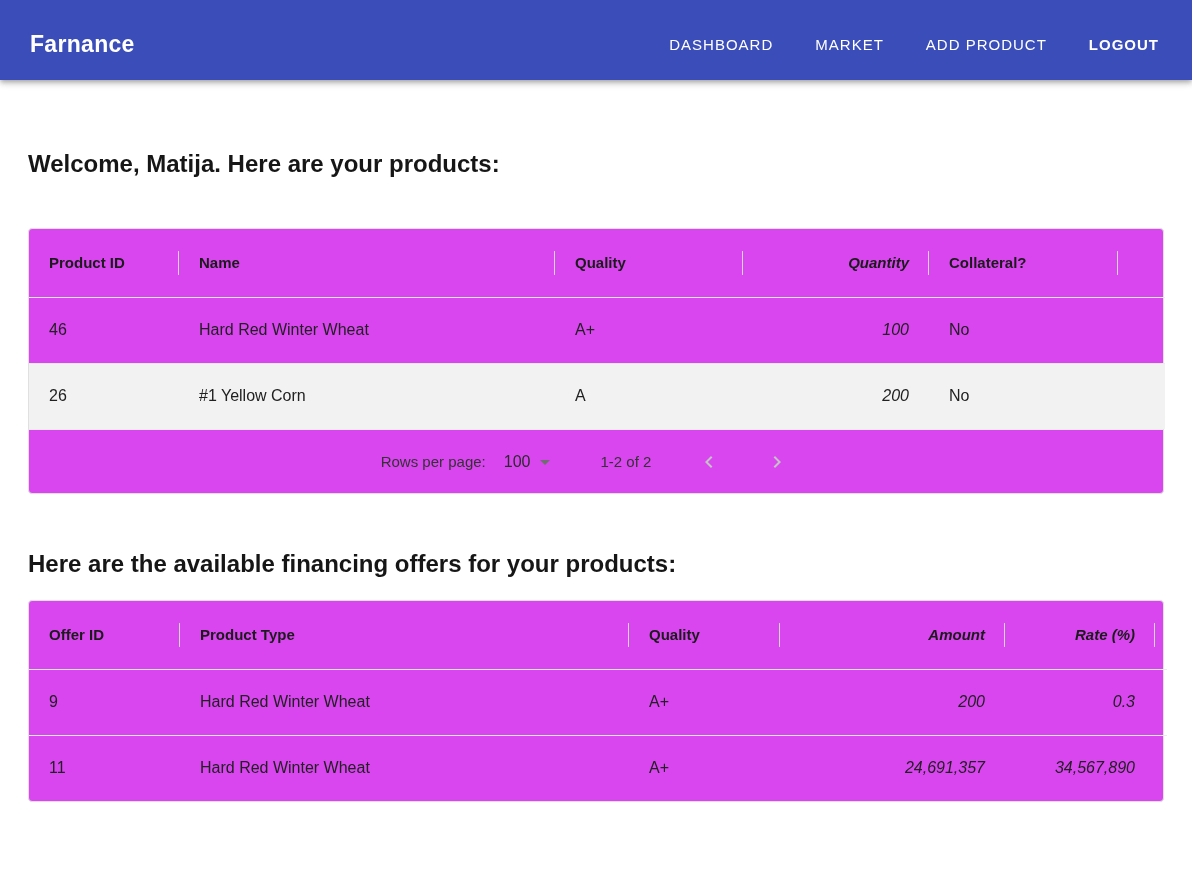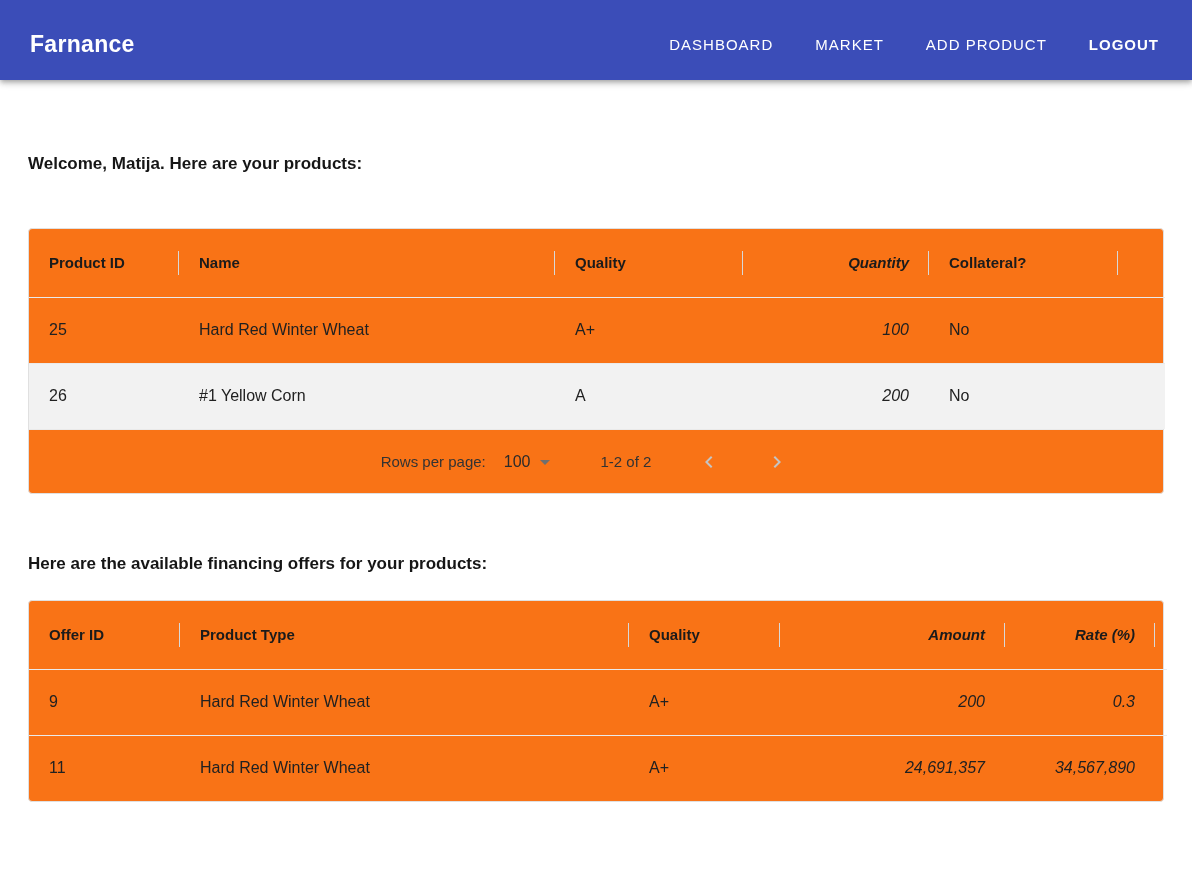--- a/index.html
+++ b/index.html
@@ -24,25 +24,25 @@
   .brand { color: var(--navtext); font-size: 23px; font-weight: 700; letter-spacing: .3px; }
   .nav { display: flex; align-items: center; gap: 40px; }
   .nav-btn {
     background: none; border: none; cursor: pointer;
     color: var(--navtext); font-family: inherit;
     font-size: 15px; font-weight: 500; letter-spacing: 1px; padding: 8px 1px;
   }
   .nav-btn.bold { font-weight: 700; }
 
   main { padding: 0 28px; }
-  .page-heading { font-size: 17px; line-height: 32px; font-weight: 700; color: #161616; }
+  .page-heading { font-size: 24px; line-height: 32px; font-weight: 700; color: #161616; }
   #welcome-heading { margin: 68px 0 48px 0; }
   #offers-heading  { margin: 54px 0 20px 0; }
 
-  .card { border: 1px solid #e0e0e0; border-radius: 4px; background: #f97316; }
+  .card { border: 1px solid #e0e0e0; border-radius: 4px; background: #d946ef; }
   table { width: 100%; border-collapse: collapse; table-layout: fixed; }
   th {
     text-align: left; font-size: 15px; font-weight: 700; color: #1b1b1b;
     height: 68px; padding: 0 20px; position: relative; white-space: nowrap;
   }
   td { font-size: 16px; color: #212121; height: 66px; padding: 0 20px; white-space: nowrap; overflow: hidden; }
   tbody tr { border-top: 1px solid #eaeaea; }
   tr.highlight { background: var(--rowhl); }
   .align-right { text-align: right; font-style: italic; }
   .col-divider {
@@ -97,21 +97,21 @@
             <th><span>Product ID</span><span class="col-divider"></span></th>
             <th><span>Name</span><span class="col-divider"></span></th>
             <th><span>Quality</span><span class="col-divider"></span></th>
             <th class="align-right"><span>Quantity</span><span class="col-divider"></span></th>
             <th><span>Collateral?</span><span class="col-divider"></span></th>
             <th><span></span></th>
           </tr>
         </thead>
       <tbody>
           <tr>
-            <td>25</td>
+            <td>46</td>
             <td>Hard Red Winter Wheat</td>
             <td>A+</td>
             <td class="align-right">100</td>
             <td>No</td>
             <td></td>
           </tr>
           <tr class="highlight">
             <td>26</td>
             <td>#1 Yellow Corn</td>
             <td>A</td>

